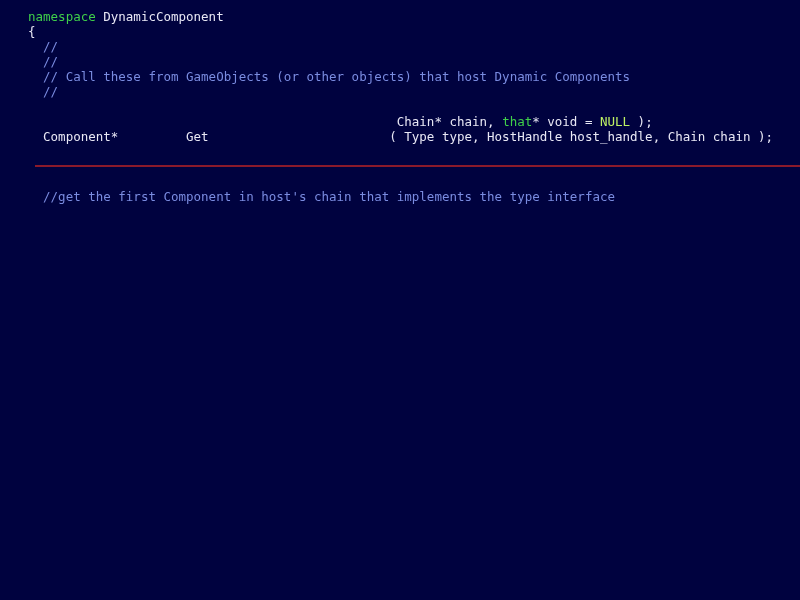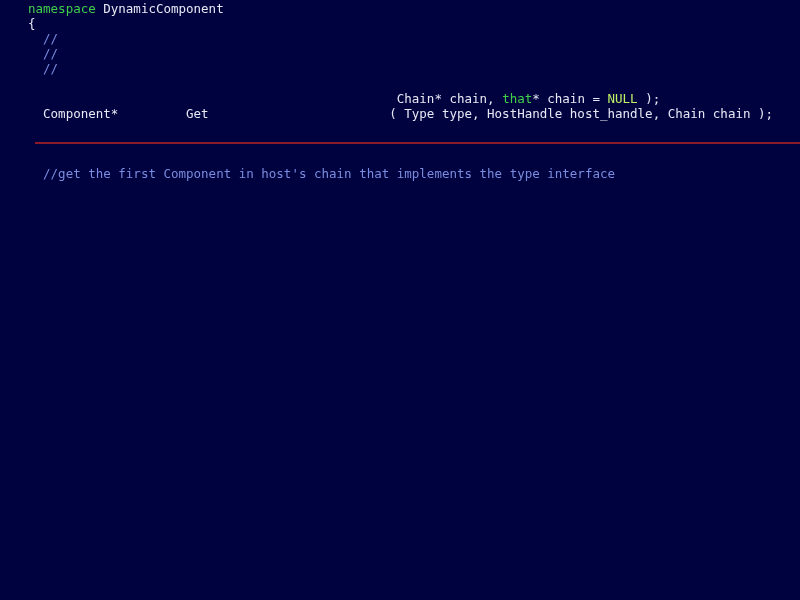--- a/index.html
+++ b/index.html
@@ -21,21 +21,21 @@
     background: #00023f;
     padding: 0;
     box-sizing: border-box;
   }
 
   .code {
     position: absolute;
     top: 0;
     left: 0;
     width: 800px;
-    padding-top: 1px;
+    padding-top: 9px;
     box-sizing: border-box;
   }
 
   .line {
     height: 15px;
     line-height: 15px;
     font-size: 12.5px;
     white-space: pre;
     padding-left: 28px;
     box-sizing: border-box;
@@ -64,22 +64,23 @@
 </style>
 </head>
 <body>
 
 <div id="editor">
   <div class="code" id="code-container">
       <div class="line"><span class="tok-keyword">namespace</span><span class="tok-plain"> DynamicComponent</span></div>
       <div class="line"><span class="tok-punct">{</span></div>
       <div class="line"><span class="tok-comment">  //</span></div>
       <div class="line"><span class="tok-comment">  //</span></div>
+      <div class="line"><span class="tok-comment">  // Call these from GameObjects (or other objects) that host Dynamic Components</span></div>
       <div class="line"><span class="tok-comment">  //</span></div>
       <div class="line blank">&nbsp;</div>
-      <div class="line"><span class="tok-plain">                                                 Chain* chain, </span><span class="tok-keyword">that</span><span class="tok-plain">* chain = </span><span class="tok-constant">NULL</span><span class="tok-plain"> );</span></div>
+      <div class="line"><span class="tok-plain">                                                 Chain* chain, </span><span class="tok-keyword">that</span><span class="tok-plain">* void = </span><span class="tok-constant">NULL</span><span class="tok-plain"> );</span></div>
       <div class="line"><span class="tok-plain">  Component*         Get                        ( Type type, HostHandle host_handle, Chain chain );</span></div>
       <div class="line blank">&nbsp;</div>
       <div class="line blank" style="position: relative;"><div class="separator" style="top: 6px;"></div></div>
       <div class="line blank">&nbsp;</div>
       <div class="line"><span class="tok-comment">  //get the first Component in host's chain that implements the type interface</span></div>
     </div>
 </div>
 
 </body></html>

